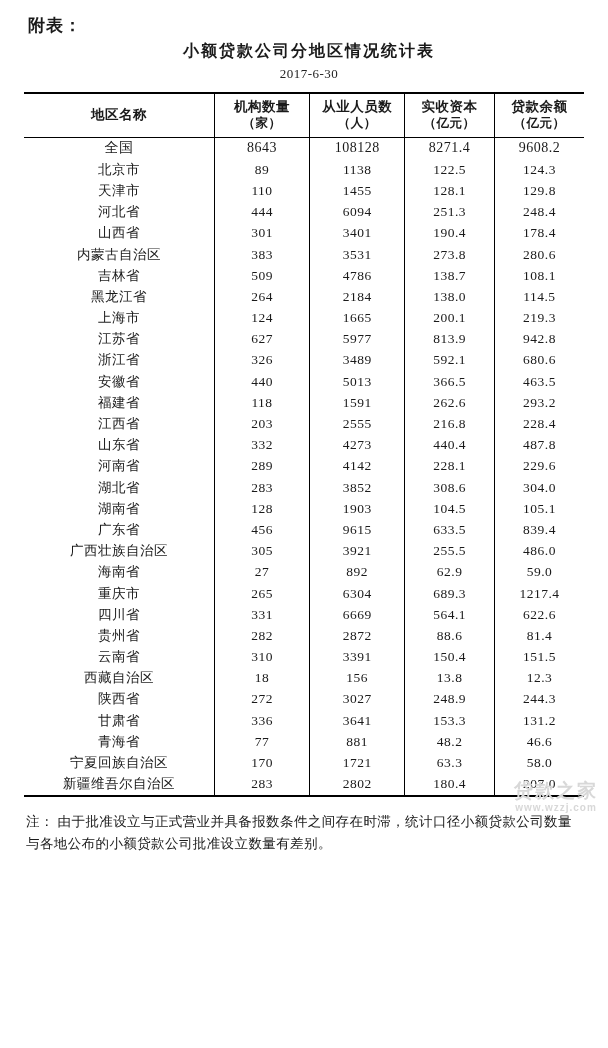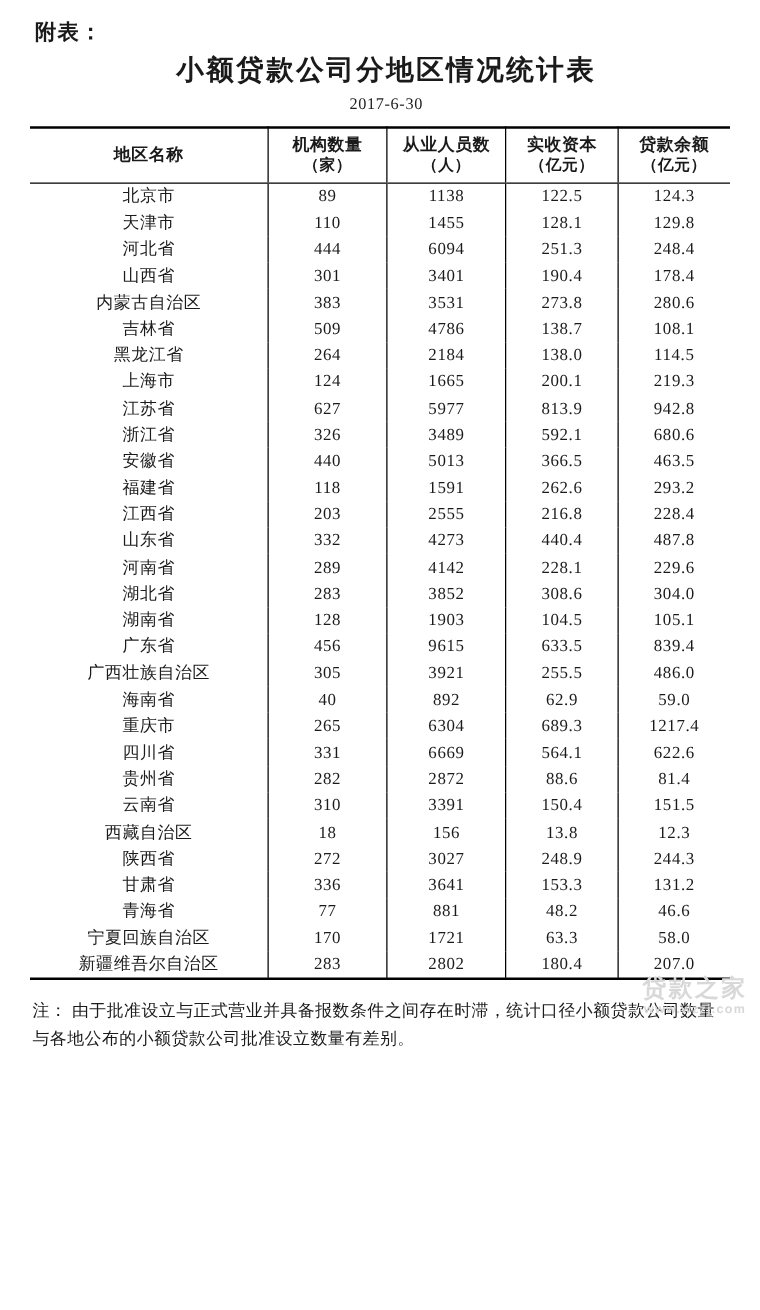--- a/index.html
+++ b/index.html
@@ -23,21 +23,21 @@
     padding: 14px 24px 0 24px;
   }
   .doc-label {
     font-size: 17px;
     font-weight: 700;
     letter-spacing: 1px;
     margin: 0 0 4px 4px;
   }
   .doc-title {
     text-align: center;
-    font-size: 22px;
+    font-size: 16px;
     font-weight: 700;
     letter-spacing: 2px;
     margin: 4px 0 4px 0;
     padding-left: 10px;
   }
   .doc-date {
     text-align: center;
     font-size: 13px;
     letter-spacing: 0.5px;
     margin: 0 0 10px 0;
@@ -155,20 +155,27 @@
           <span>实收资本</span>
           <span class="unit">（亿元）</span>
         </th>
         <th class="vline">
           <span>贷款余额</span>
           <span class="unit">（亿元）</span>
         </th>
       </tr>
     </thead>
     <tbody id="table-body">
+        <tr class="total">
+          <td>全国</td>
+          <td class="vline">8643</td>
+          <td class="vline">108128</td>
+          <td class="vline">8271.4</td>
+          <td class="vline">9608.2</td>
+        </tr>
         <tr>
           <td>北京市</td>
           <td class="vline">89</td>
           <td class="vline">1138</td>
           <td class="vline">122.5</td>
           <td class="vline">124.3</td>
         </tr>
         <tr>
           <td>天津市</td>
           <td class="vline">110</td>
@@ -290,21 +297,21 @@
         </tr>
         <tr>
           <td>广西壮族自治区</td>
           <td class="vline">305</td>
           <td class="vline">3921</td>
           <td class="vline">255.5</td>
           <td class="vline">486.0</td>
         </tr>
         <tr>
           <td>海南省</td>
-          <td class="vline">40</td>
+          <td class="vline">27</td>
           <td class="vline">892</td>
           <td class="vline">62.9</td>
           <td class="vline">59.0</td>
         </tr>
         <tr>
           <td>重庆市</td>
           <td class="vline">265</td>
           <td class="vline">6304</td>
           <td class="vline">689.3</td>
           <td class="vline">1217.4</td>

